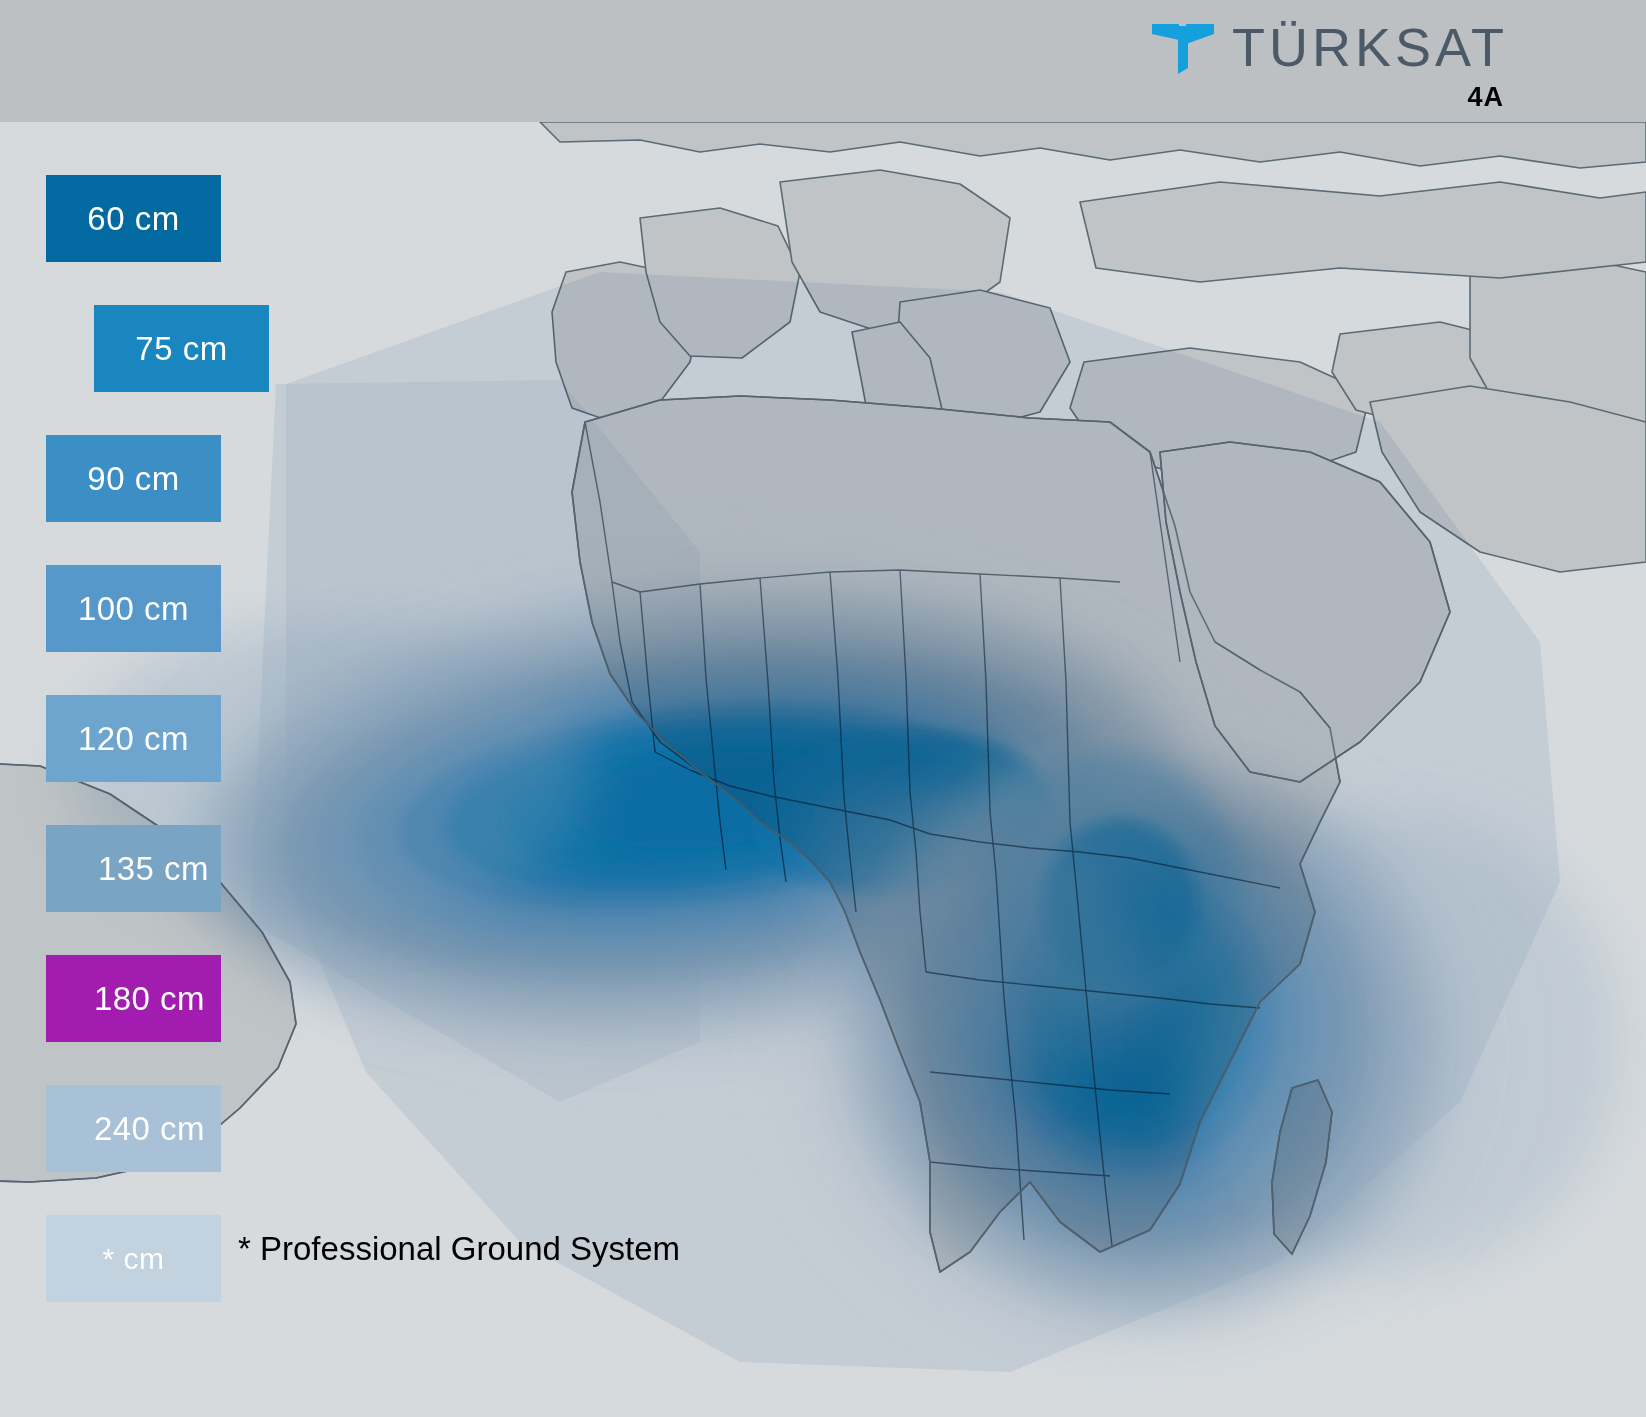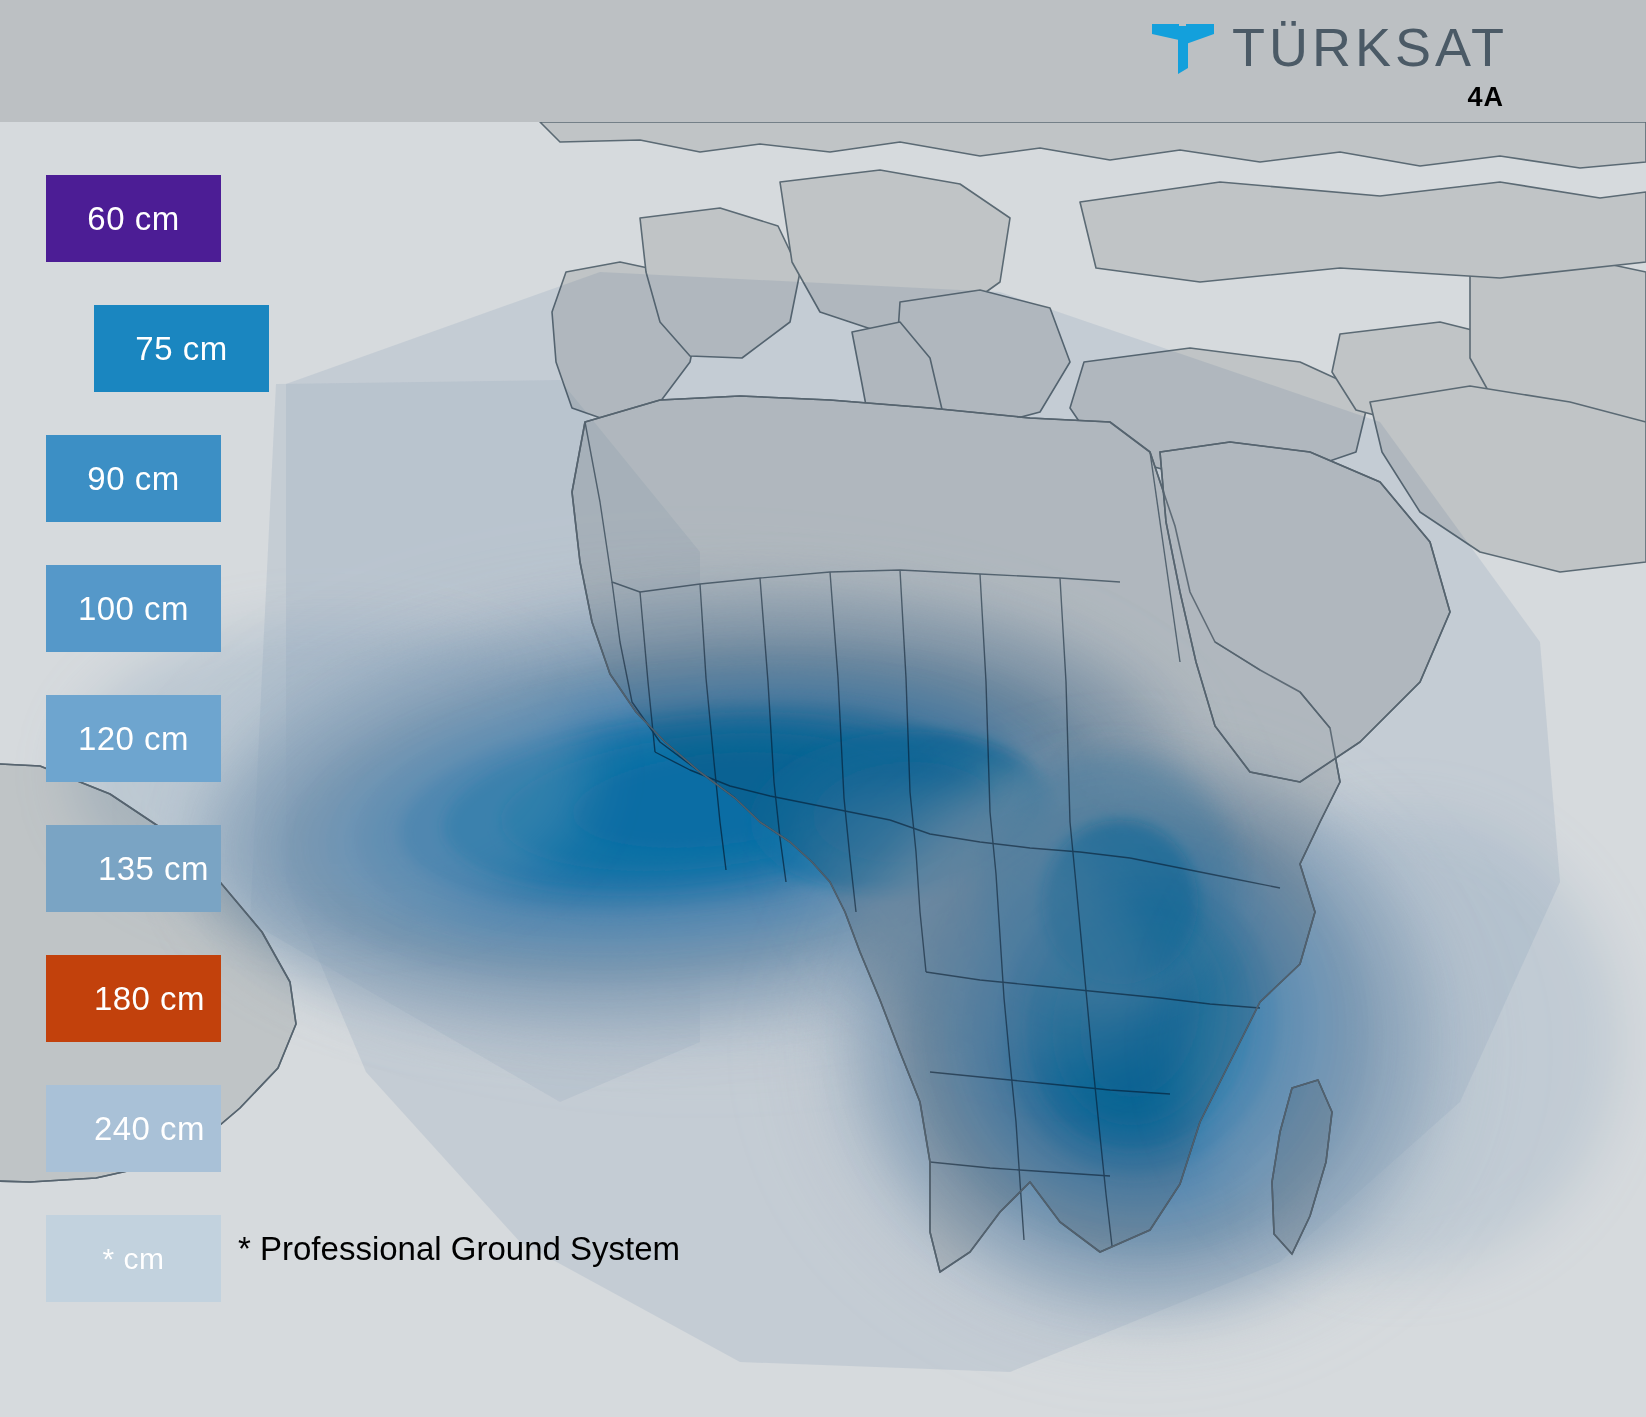--- a/index.html
+++ b/index.html
@@ -247,39 +247,39 @@
                L1274,1112 L1272,1060 L1280,1010 Z"></path>
       <path d="M-40,640 L40,644 L110,672 L170,712 L220,760 L262,810 L290,860
                L296,902 L278,946 L240,986 L200,1020 L150,1044 L96,1056 L30,1060
                L-40,1058"></path>
     </g>
   </svg>
 </div>
 
 <div id="legend">
 
-  <div class="legend-item" style="background: #4c1d95;">
+  <div class="legend-item" style="background: #0369a1;">
     <span class="legend-label">60 cm</span>
   </div>
   <div class="legend-item" style="background: rgb(26, 134, 192); margin-left: 48px;">
     <span class="legend-label">75 cm</span>
   </div>
   <div class="legend-item" style="background: rgb(60, 143, 197);">
     <span class="legend-label">90 cm</span>
   </div>
   <div class="legend-item" style="background: rgb(85, 152, 201);">
     <span class="legend-label">100 cm</span>
   </div>
   <div class="legend-item" style="background: rgb(110, 165, 207);">
     <span class="legend-label">120 cm</span>
   </div>
   <div class="legend-item" style="background: rgb(122, 164, 196); padding-left: 40px;">
     <span class="legend-label">135 cm</span>
   </div>
-  <div class="legend-item" style="background: #c2410c; padding-left: 32px;">
+  <div class="legend-item" style="background: #a21caf; padding-left: 32px;">
     <span class="legend-label">180 cm</span>
   </div>
   <div class="legend-item" style="background: rgb(169, 193, 215); padding-left: 32px;">
     <span class="legend-label">240 cm</span>
   </div>
   <div class="legend-item" style="background: rgb(194, 210, 222);">
     <span class="legend-label small">*  cm</span>
   </div>
 </div>
 

